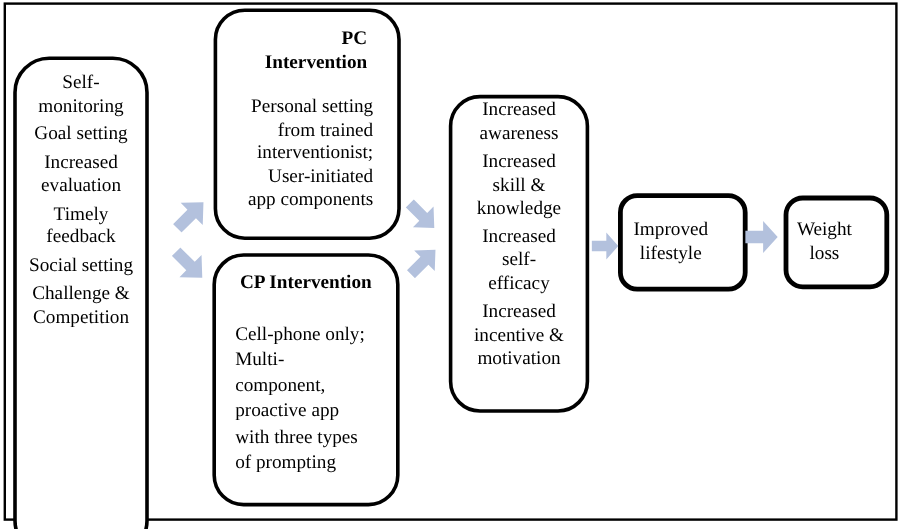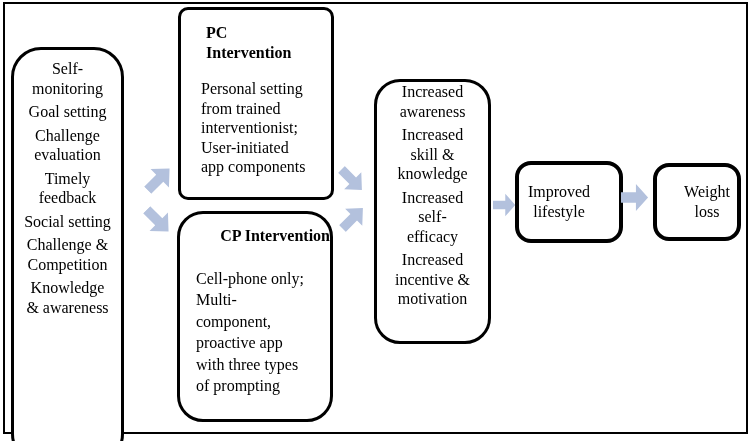--- a/index.html
+++ b/index.html
@@ -27,51 +27,51 @@
   .strategies-box {
     left: 11px; top: 6px; width: 113px; height: 417px;
     border-radius: 30px;
     padding-top: 9px;
     text-align: center;
     margin-top: 41px;
   }
   .strategies-box .item { width: 88px; margin: 0 auto 4px auto; }
   .pc-box {
     left: 178px; top: 7px; width: 156px; height: 193px;
-    border-radius: 10px;
+    border-radius: 26px;
     padding-top: 13px;
-    text-align: left;
+    text-align: right;
   }
   .pc-box .box-title { font-weight: bold; width: 100px; margin: 0 auto 17px auto; }
   .pc-box .box-body { width: 110px; margin: 0 auto; }
   .cp-box {
     left: 177px; top: 211px; width: 156px; height: 211px;
     border-radius: 26px;
     padding: 12px 0 0 16px;
     text-align: left;
   }
-  .cp-box .box-title { font-weight: bold; margin: 0 0 22px 15px; text-align: right; }
+  .cp-box .box-title { font-weight: bold; margin: 0 0 22px 4px; }
   .cp-box .box-body { width: 114px; line-height: 1.35; }
   .outcomes-box {
     left: 374px; top: 79px; width: 117px; height: 265px;
     border-radius: 26px;
     text-align: center;
   }
   .outcomes-box .item { width: 76px; margin: 0 auto 4px auto; }
   .improved-box {
     left: 515px; top: 161px; width: 108px; height: 82px;
     border-radius: 16px; border-width: 4px;
     display: flex; align-items: center; justify-content: flex-start;
     text-align: center;
   }
   .improved-box .label { width: 80px; }
   .weight-box {
     left: 653px; top: 163px; width: 88px; height: 78px;
     border-radius: 16px; border-width: 4px;
-    display: flex; align-items: center; justify-content: flex-end;
+    display: flex; align-items: center; justify-content: flex-start;
     text-align: center;
   }
   .weight-box .label { width: 60px; }
   .arrow { position: absolute; }
   .arrow svg { display: block; width: 100%; height: 100%; }
   .a1 { left: 143px; top: 164px; width: 32px; height: 30px; transform: rotate(-45deg); }
   .a2 { left: 142px; top: 206px; width: 32px; height: 30px; transform: rotate(45deg); }
   .a3 { left: 337px; top: 166px; width: 30px; height: 28px; transform: rotate(45deg); }
   .a4 { left: 338px; top: 204px; width: 30px; height: 28px; transform: rotate(-45deg); }
   .a5 { left: 493px; top: 192px; width: 23px; height: 26px; }
@@ -80,25 +80,24 @@
 </head>
 <body>
 
 <div class="canvas">
 
   <div class="frame"></div>
 
   <div class="box strategies-box">
     <div class="item">Self-monitoring</div>
     <div class="item">Goal setting</div>
-    <div class="item">Challenge evaluation</div>
+    <div class="item">Increased evaluation</div>
     <div class="item">Timely feedback</div>
     <div class="item">Social setting</div>
     <div class="item">Challenge &amp; Competition</div>
-    <div class="item">Knowledge &amp; awareness</div>
   </div>
 
   <div class="box pc-box">
     <div class="box-title">PC Intervention</div>
     <div class="box-body">Personal setting from trained interventionist; User-initiated app components</div>
   </div>
 
   <div class="box cp-box">
     <div class="box-title">CP Intervention</div>
     <div class="box-body">Cell-phone only; Multi-component, proactive app with three types of prompting</div>

